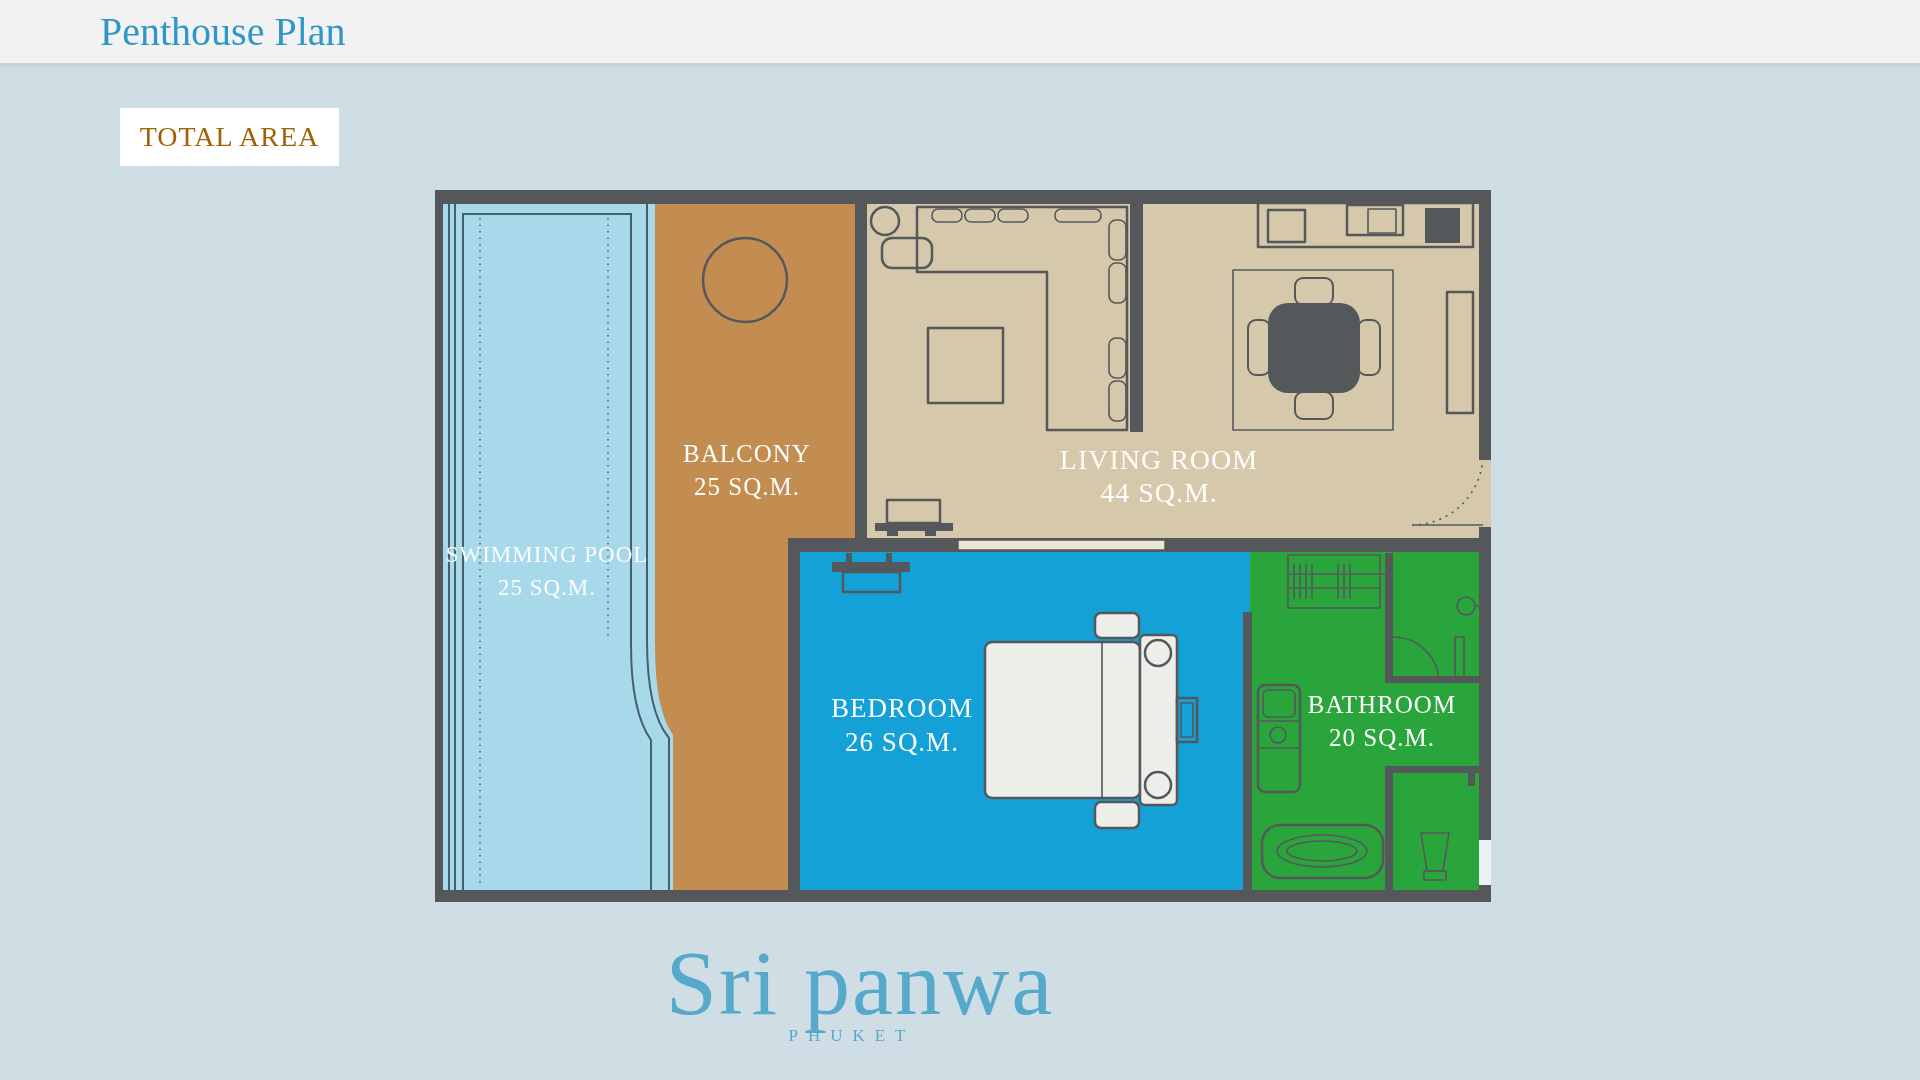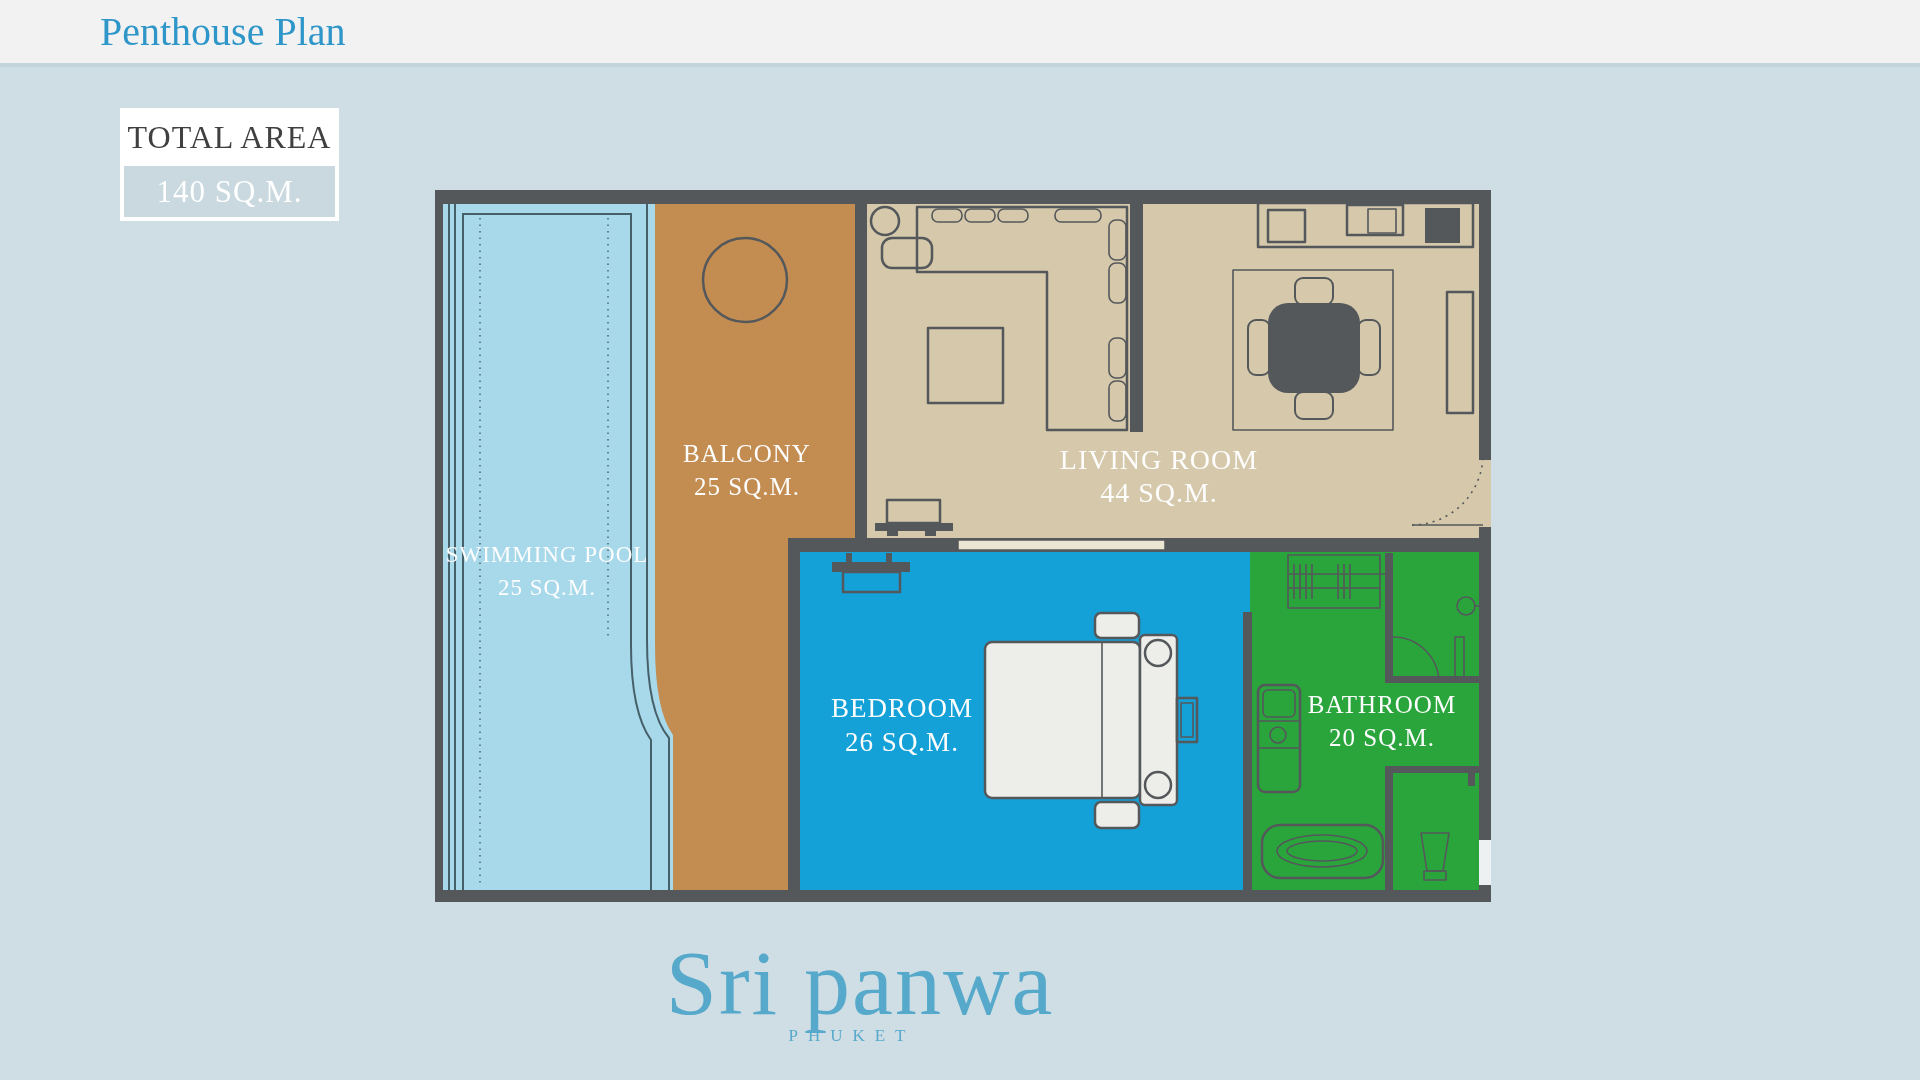--- a/index.html
+++ b/index.html
@@ -6,21 +6,21 @@
   .page{position:relative;width:1920px;height:1080px;background:#cfdee4;overflow:hidden;
         font-family:"Liberation Serif","DejaVu Serif",serif;}
   .header{position:absolute;left:0;top:0;width:1920px;height:67px;background:#f2f2f2;
           border-bottom:4px solid #c3d5db;box-sizing:border-box;
           display:flex;align-items:center;justify-content:space-between;
           padding:0 64px 0 100px;}
   .header .title{font-size:40px;color:#2e96c8;}
   .header .subtitle{font-size:40px;color:#2e96c8;}
   .area-box{position:absolute;left:120px;top:108px;width:219px;}
   .area-box .top{background:#ffffff;height:58px;display:flex;align-items:center;justify-content:center;
-                 font-size:32px;color:#404040;letter-spacing:1px;}
+                 font-size:28px;color:#a16207;letter-spacing:1px;}
   .area-box .bottom{height:51px;background:#c9d9df;border:4px solid #ffffff;border-top:none;
                     display:flex;align-items:center;justify-content:center;
                     font-size:31px;color:#ffffff;letter-spacing:1px;}
   .plan{position:absolute;left:435px;top:190px;}
   .wall{fill:#54585b;}
   .ln{stroke:#54585b;fill:none;stroke-width:2.5;stroke-linejoin:round;stroke-linecap:round;}
   .lnthin{stroke:#54585b;fill:none;stroke-width:1.6;stroke-linejoin:round;}
   .pool-ln{stroke:#46606a;fill:none;stroke-width:2;}
   .pool-dot{stroke:#4a6a72;fill:none;stroke-width:1.5;stroke-dasharray:1.5 5;}
   .furn{fill:#ededea;stroke:#54585b;stroke-width:2.5;}
@@ -37,21 +37,20 @@
 <body>
 
 <div class="page">
 
   <div class="header">
     <span class="title">Penthouse Plan</span>
   </div>
 
   <div class="area-box">
     <div class="top">TOTAL AREA</div>
-    <div class="bottom">140 SQ.M.</div>
   </div>
 
   <svg class="plan" width="1056" height="712" viewBox="0 0 1056 712">
 
     <g>
       <rect x="212" y="14" width="208" height="334" fill="#c38d52"></rect>
       <rect x="212" y="348" width="141" height="352" fill="#c38d52"></rect>
       <path d="M 8,14 H 220 V 455 Q 220,520 238,545 L 238,700 H 8 Z" fill="#a7d9eb"></path>
       <rect x="432" y="14" width="612" height="334" fill="#d6c9ab"></rect>
       <rect x="365" y="362" width="452" height="338" fill="#14a1d8"></rect>

